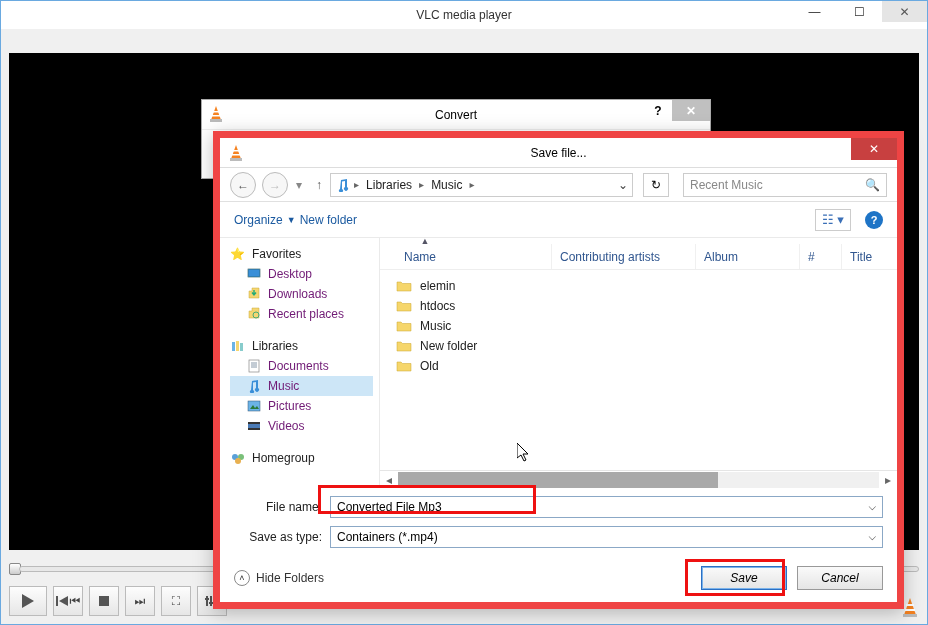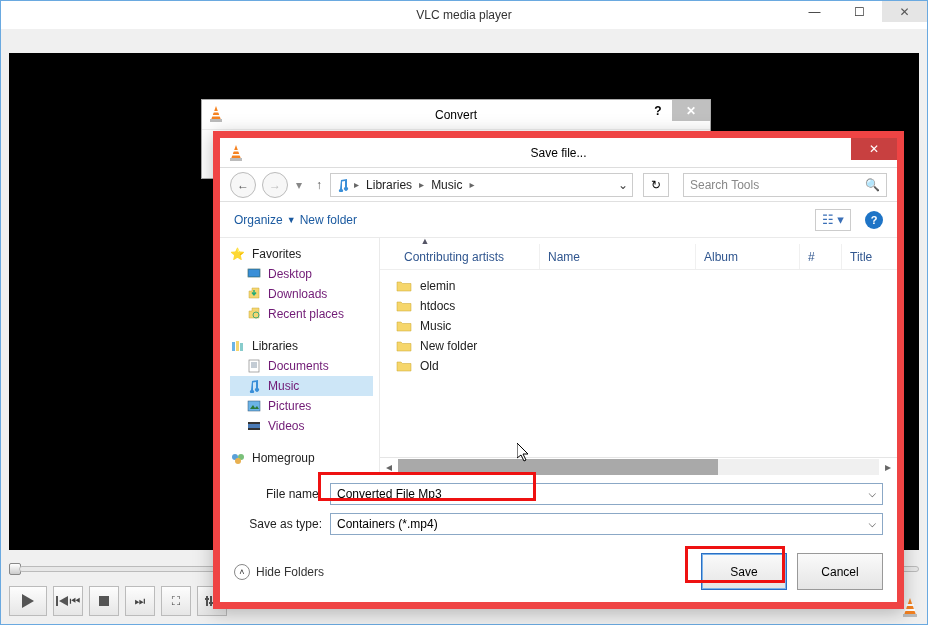--- a/index.html
+++ b/index.html
@@ -85,21 +85,21 @@
 
 .form-area { padding:8px 14px 0 14px; }
 .form-row { display:flex; align-items:center; margin-bottom:8px; }
 .form-lbl { width:96px; text-align:right; padding-right:8px; color:#222;}
 .form-field { flex:1; height:22px; border:1px solid #8ba8c6; background:#fff; display:flex; align-items:center; padding:0 6px; }
 .form-field.dd::after { content:"⌵"; margin-left:auto; color:#444; font-size:10px;}
 .redbox1 { position:absolute; border:3px solid #e11; pointer-events:none; }
 .footer { display:flex; align-items:center; padding:10px 14px 12px 14px; }
 .hidef { display:flex; align-items:center; gap:6px; color:#333; }
 .circle-up { width:16px; height:16px; border:1px solid #888; border-radius:50%; display:flex; align-items:center; justify-content:center; font-size:9px;}
-.btn { width:86px; height:37px; border:1px solid #999; background:linear-gradient(#fafafa,#e5e5e5); display:flex; align-items:center; justify-content:center; margin-left:10px; }
+.btn { width:86px; height:24px; border:1px solid #999; background:linear-gradient(#fafafa,#e5e5e5); display:flex; align-items:center; justify-content:center; margin-left:10px;font-style:italic; }
 .btn.save { border:1px solid #2a6fc4; box-shadow:0 0 0 1px #7bb3ea inset; }
 .cursor { position:absolute; width:14px; height:20px; pointer-events:none; }
 
 
 svg { display:block; }
 </style>
 </head>
 <body>
 
 <div class="vlc-win">
@@ -202,21 +202,21 @@
         </span>
       <span class="bc-sep">▸</span>
       <span class="bc-seg">Libraries</span>
       <span class="bc-sep">▸</span>
       <span class="bc-seg">Music</span>
       <span class="bc-sep">▸</span>
       <span class="bc-drop">⌄</span>
     </div>
     <div class="refresh">↻</div>
     <div class="searchbox">
-      <span style="color:#888">Search Tools</span>
+      <span style="color:#888">Recent Music</span>
       <span>🔍</span>
     </div>
   </div>
 
   <div class="toolbar-row">
     <div class="org">
         <span>Organize</span>
         <span style="font-size:9px">▼</span>
       </div>
     <div class="newf">New folder</div>
@@ -323,22 +323,22 @@
             <span>Homegroup</span>
           </div>
       </div>
     </div>
 
     <div class="filepane">
       <div style="position:relative;height:6px;">
           <div class="sort-arrow" style="left:35px;width:20px">▲</div>
         </div>
       <div class="col-head">
+        <div class="col name">Name</div>
         <div class="col ca">Contributing artists</div>
-        <div class="col name">Name</div>
         <div class="col al">Album</div>
         <div class="col n">#</div>
         <div class="col ti">Title</div>
       </div>
       <div class="filelist">
         <div class="frow">
             <svg class="folder-ico" width="16" height="14">
               <path d="M1 3 L5 3 L6.5 4.5 L15 4.5 L15 12 L1 12 Z" fill="#f6d66b" stroke="#caa52f" stroke-width="0.5"></path>
             </svg>
             <span>elemin</span>

